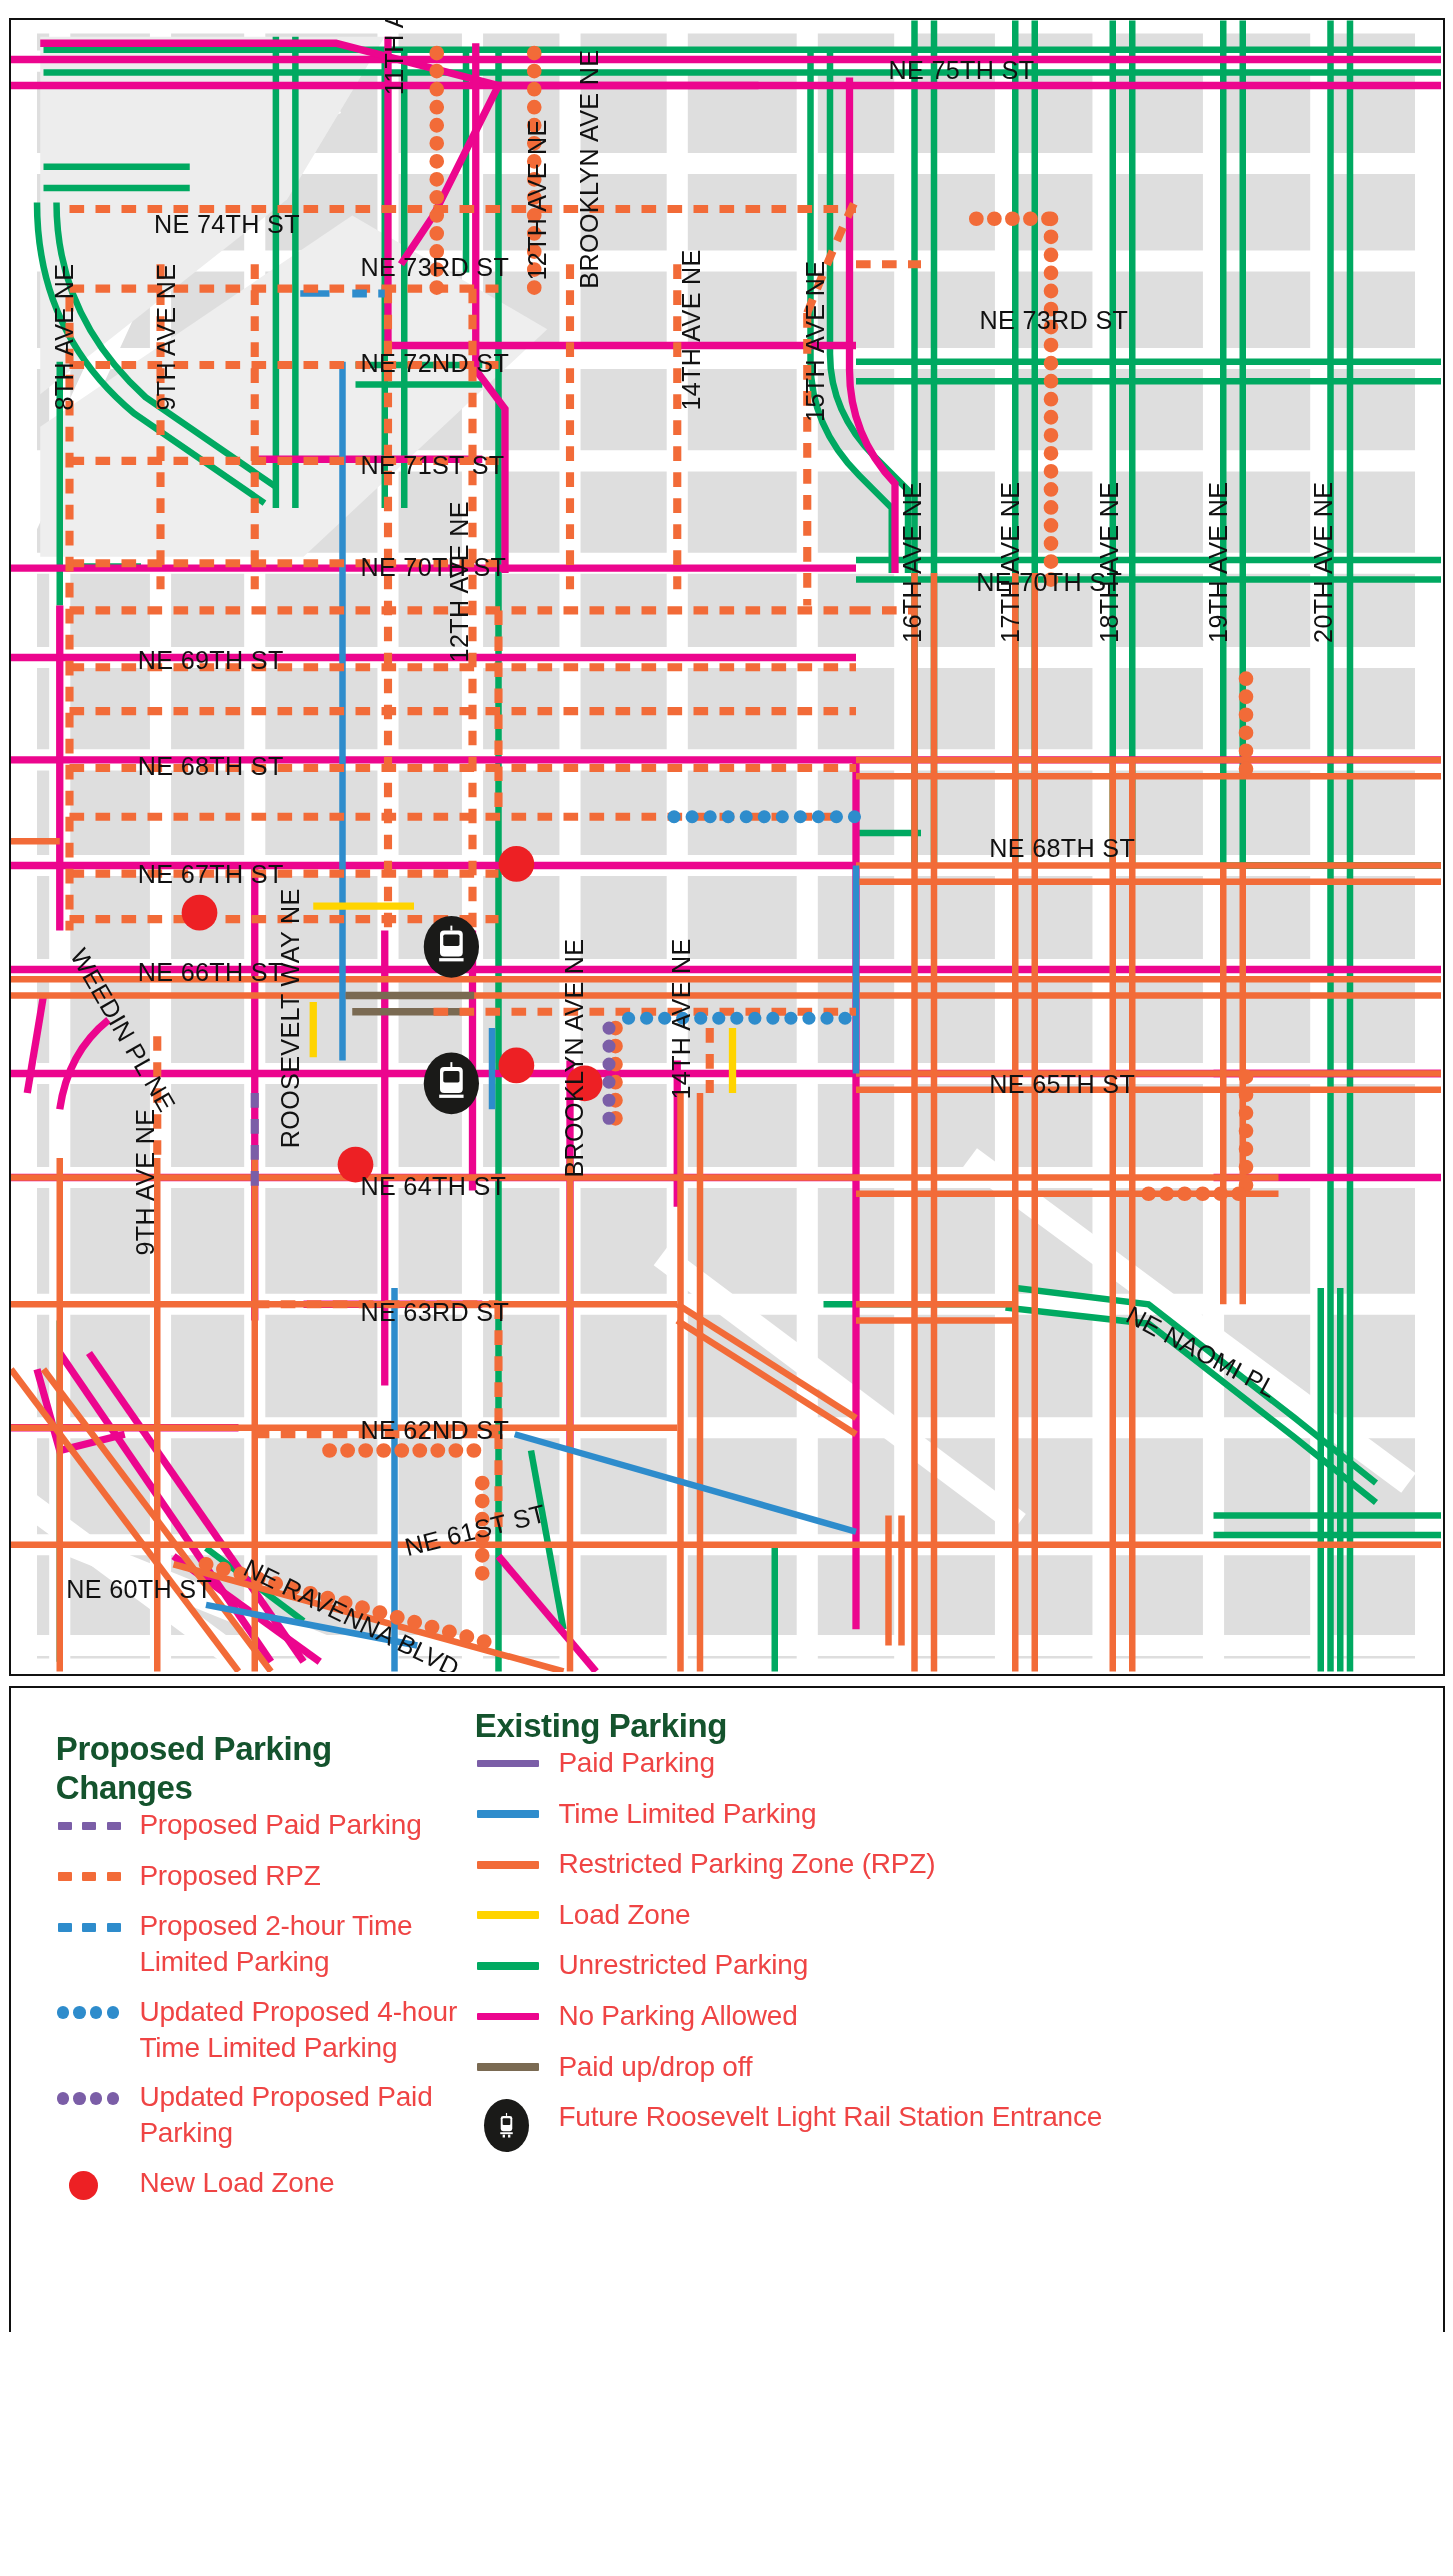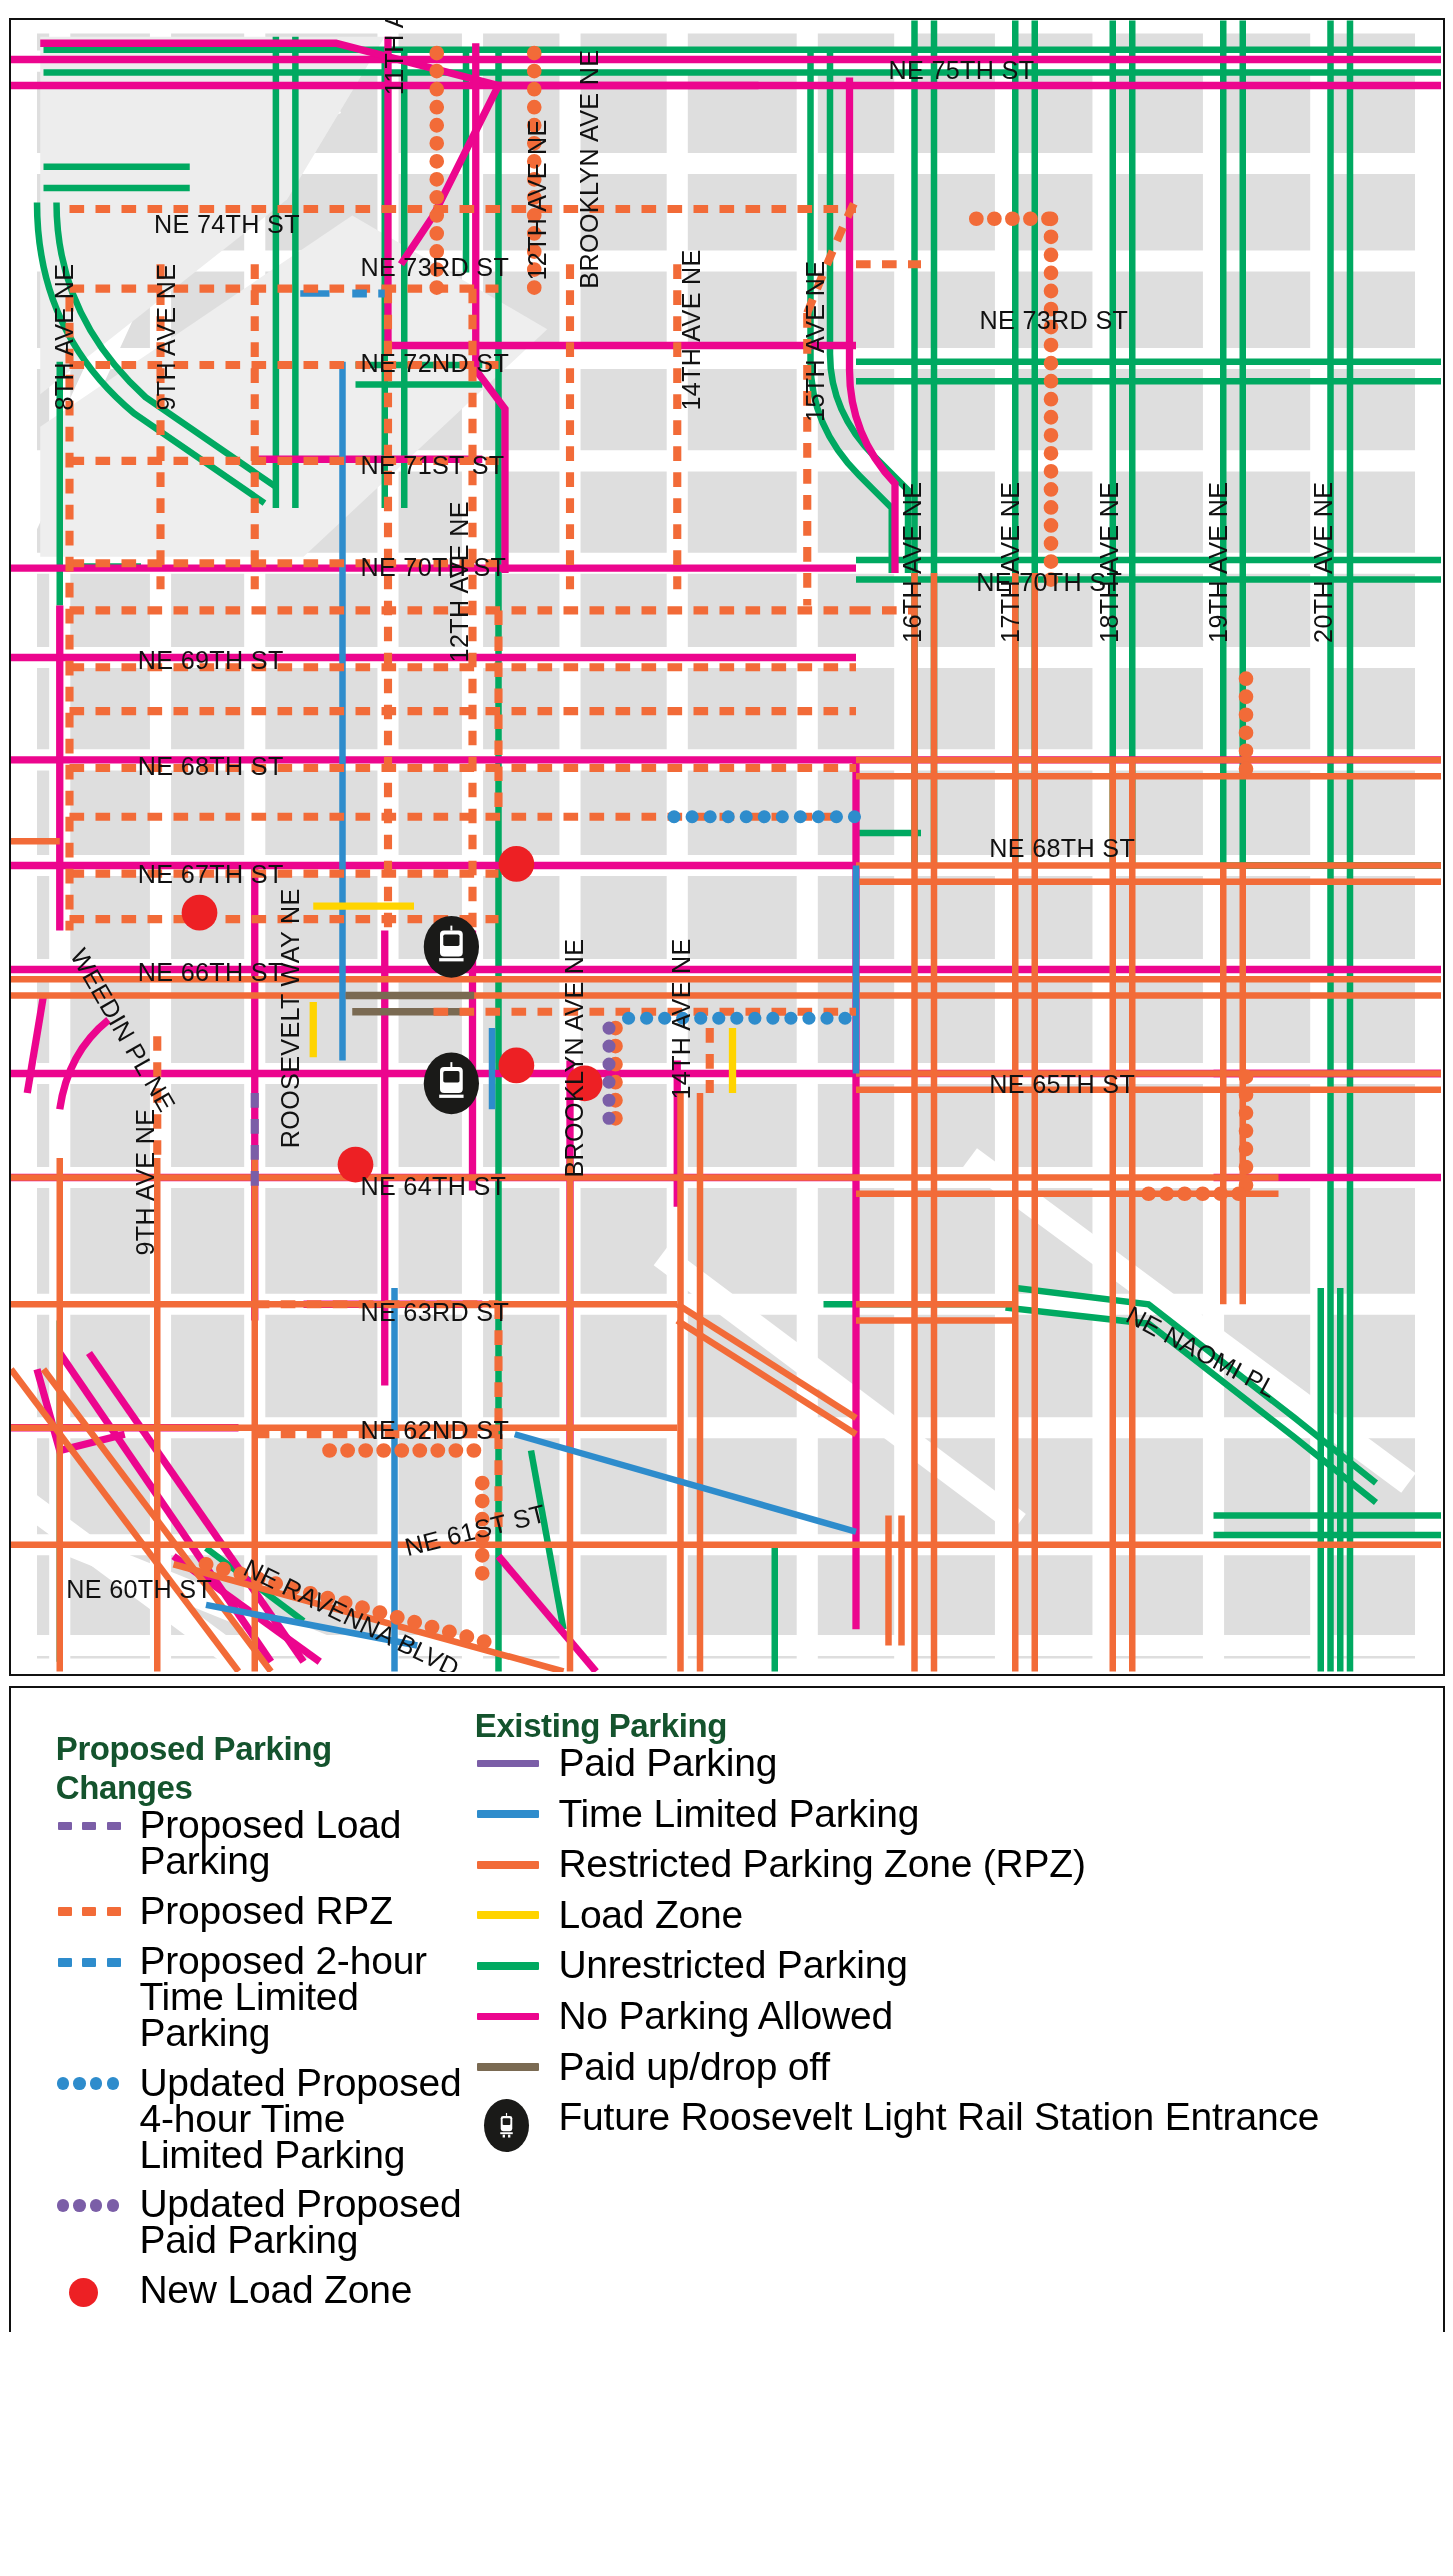--- a/index.html
+++ b/index.html
@@ -22,21 +22,21 @@
                 margin:0;padding:0;line-height:39px;}
   .legend-list{list-style:none;margin:0;padding:0;}
   .legend-row{display:flex;align-items:flex-start;margin-bottom:13.6px;}
   .swatch{flex:0 0 auto;width:68px;height:37px;position:relative;margin-right:15.6px;}
   .swatch .ln{position:absolute;left:1.9px;top:14.6px;width:62px;height:7.8px;border-radius:1px;}
   .swatch .dashline{position:absolute;left:1.9px;top:14.6px;width:62px;height:8.8px;}
   .swatch .dashline i{position:absolute;top:0;width:14.6px;height:8.8px;border-radius:1px;}
   .swatch .dotline{position:absolute;left:1px;top:12.7px;width:64px;height:13.6px;}
   .swatch .dotline i{position:absolute;top:0;width:12.7px;height:12.7px;border-radius:50%;}
   .swatch .bigdot{position:absolute;left:13.6px;top:5.8px;width:29px;height:29px;border-radius:50%;}
-  .lbl{font-size:39px;line-height:36px;color:#000000;letter-spacing:-0.2px;}
+  .lbl{font-size:28px;line-height:36px;color:#ef4444;letter-spacing:-0.2px;}
   .station-badge{position:relative;width:45px;height:53px;border-radius:50%;background:#1a1a18;
                  display:flex;align-items:center;justify-content:center;}
   .station-badge svg{display:block;}
 </style>
 </head>
 <body>
 
 <div id="page">
 
   <div id="map-frame">
@@ -416,21 +416,21 @@
       <h2 class="legend-title" style="margin-top:41px;">Proposed Parking Changes</h2>
       <ul class="legend-list" id="left-list">
           <li class="legend-row">
             <span class="swatch">
               <span class="dashline">
                 <i style="left:0px;background:#7b5ea7"></i>
                 <i style="left:24px;background:#7b5ea7"></i>
                 <i style="left:49px;background:#7b5ea7"></i>
               </span>
             </span>
-            <span class="lbl">Proposed Load Parking</span>
+            <span class="lbl">Proposed Paid Parking</span>
           </li>
           <li class="legend-row">
             <span class="swatch">
               <span class="dashline">
                 <i style="left:0px;background:#f26b38"></i>
                 <i style="left:24px;background:#f26b38"></i>
                 <i style="left:49px;background:#f26b38"></i>
               </span>
             </span>
             <span class="lbl">Proposed RPZ</span>

